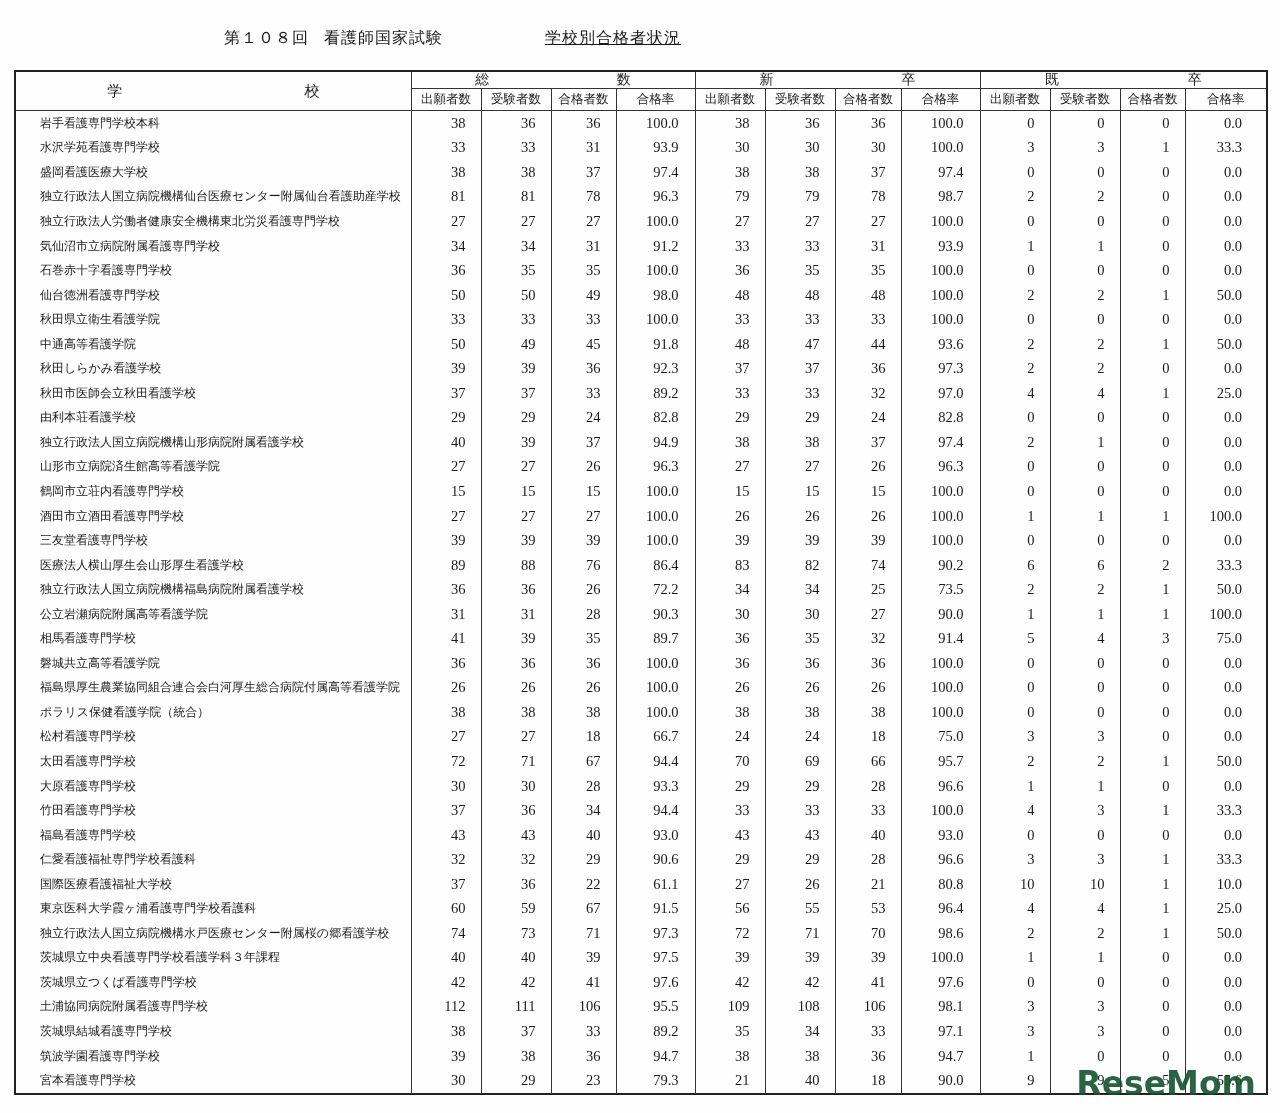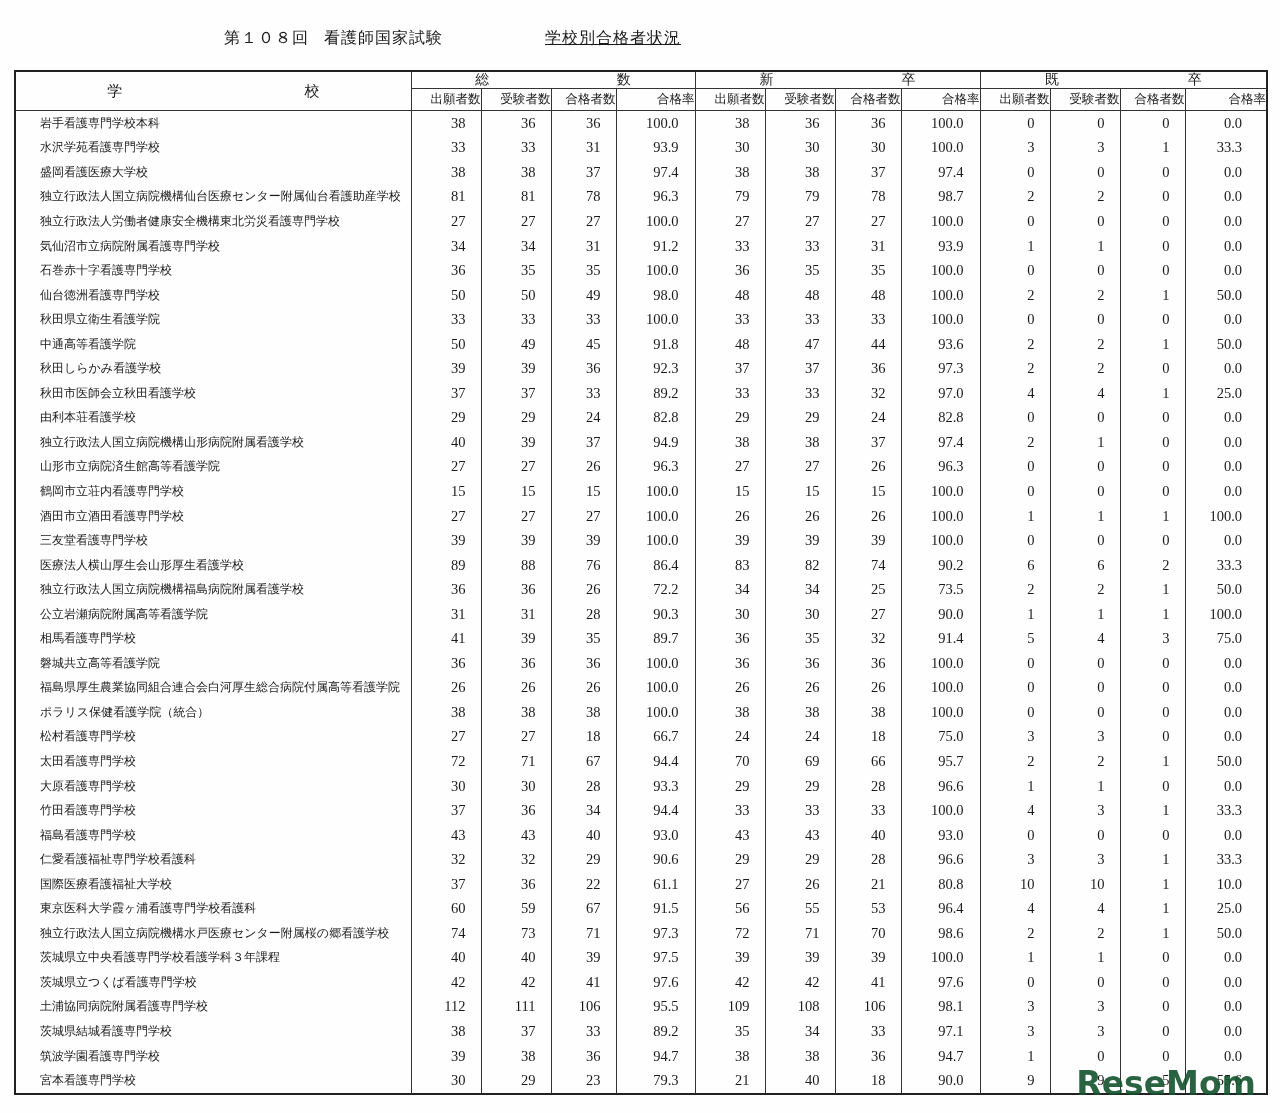--- a/index.html
+++ b/index.html
@@ -59,21 +59,21 @@
   }
   .group-spread {
     display: flex;
     justify-content: space-around;
     align-items: center;
   }
   tr.sub-row th {
     height: 21px;
     font-size: 12.5px;
     line-height: 21px;
-    text-align: right;
+    text-align: center;
     white-space: nowrap;
     overflow: hidden;
   }
   tbody td {
     border-left: 1px solid #333;
     border-right: 1px solid #333;
     border-top: none;
     border-bottom: none;
     height: 24.55px;
     padding: 0;

